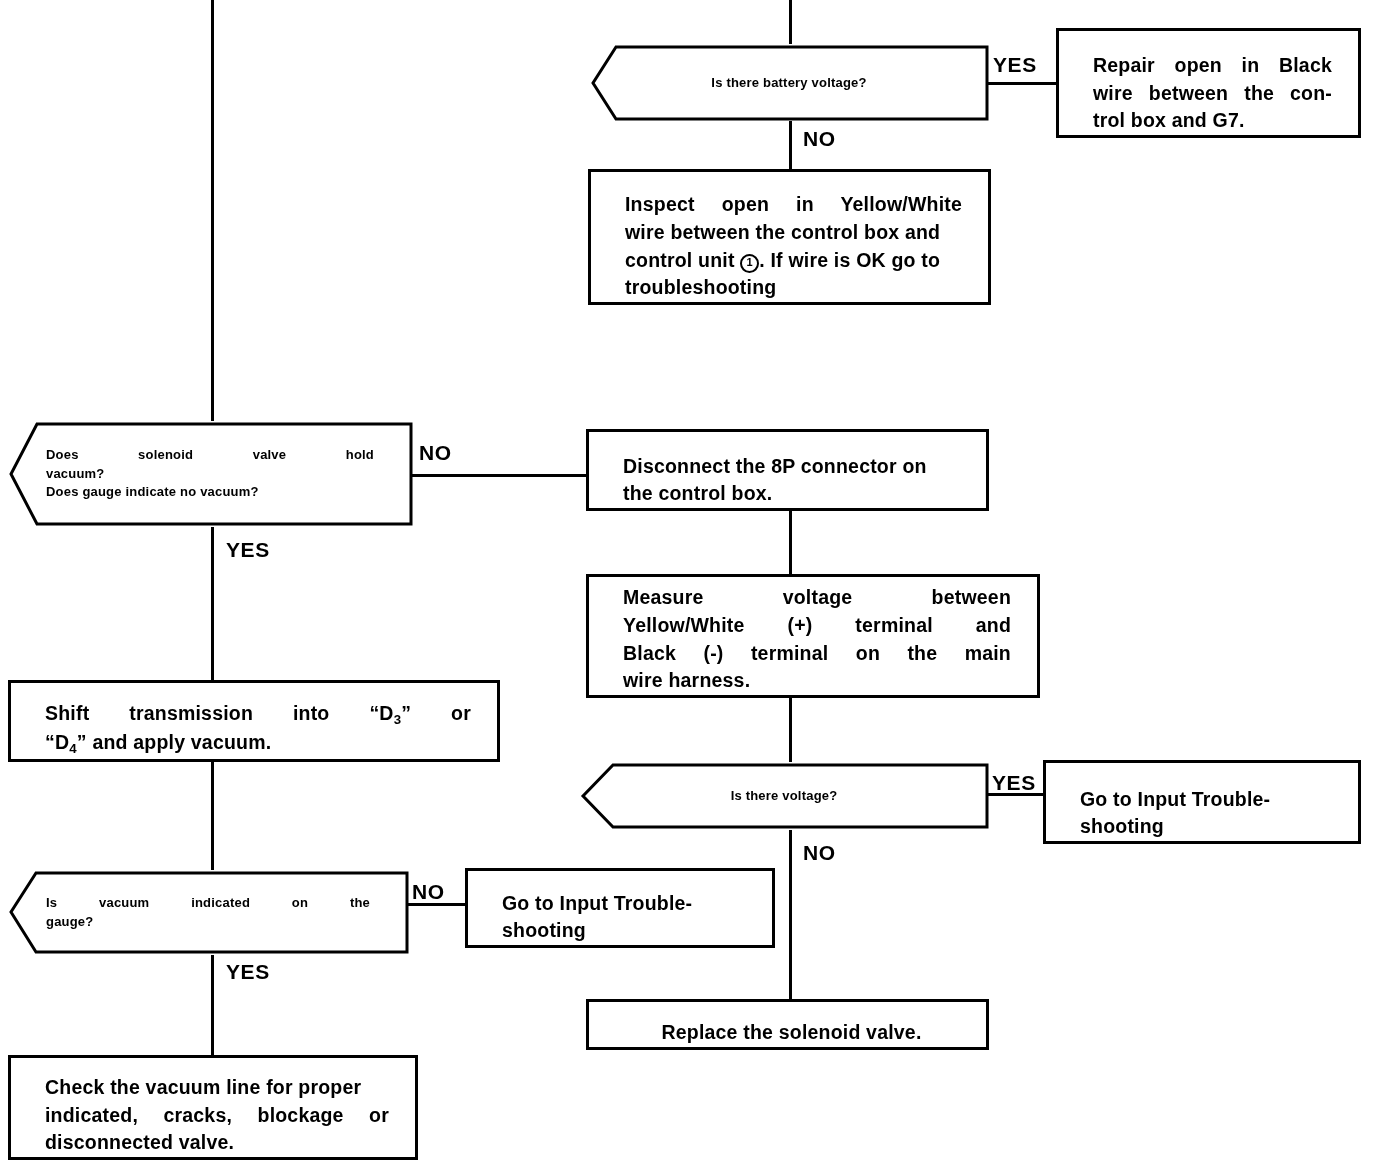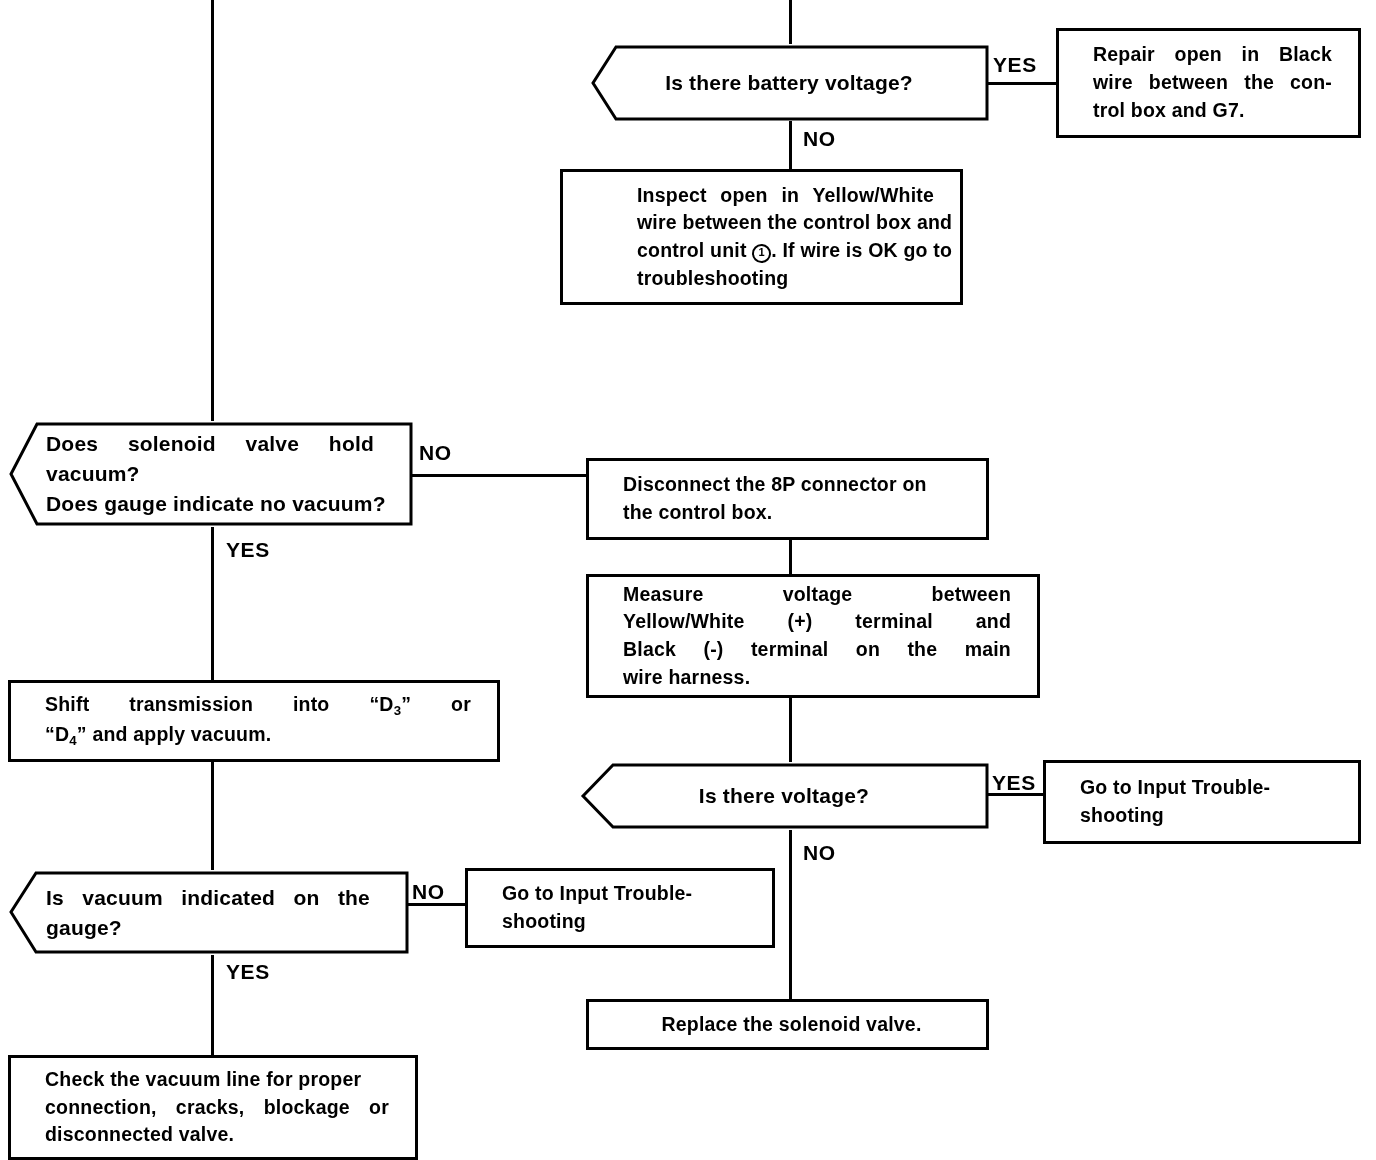--- a/index.html
+++ b/index.html
@@ -30,21 +30,21 @@
   }
 
   
   .pbox {
     position: absolute;
     border: 3px solid #000;
     background: #fff;
     box-sizing: border-box;
     display: flex;
     flex-direction: column;
-    justify-content: center;
+    justify-content: flex-end;
   }
   .pbox .ptext {
     padding: 0 26px 0 34px;
     font-size: 19.5px;
     line-height: 1.42;
     font-weight: bold;
     letter-spacing: 0.2px;
   }
   .pbox .ptext .just {
     text-align: justify;
@@ -66,21 +66,21 @@
     width: 100%;
     height: 100%;
     overflow: visible;
   }
   .hex .hextext {
     position: absolute;
     inset: 0;
     display: flex;
     flex-direction: column;
     justify-content: center;
-    font-size: 21px;
+    font-size: 13px;
     font-weight: bold;
     line-height: 1.42;
     letter-spacing: 0.2px;
     padding-left: 38px;
     padding-right: 40px;
     box-sizing: border-box;
   }
   .hex .hextext .just {
     text-align: justify;
     text-align-last: justify;
@@ -165,21 +165,21 @@
   <div class="blabel" style="left:803px; top:127px;">NO</div>
 
   <div class="pbox" style="left:1056px; top:28px; width:305px; height:110px;">
     <div class="ptext">
       <div class="just">Repair open in Black</div>
       <div class="just">wire between the con-</div>
       <div class="ln">trol box and G7.</div>
     </div>
   </div>
 
-  <div class="pbox" style="left:560px; top:169px; width:403px; height:136px;padding-left:40px;">
+  <div class="pbox" style="left:588px; top:169px; width:403px; height:136px;">
     <div class="ptext">
       <div class="just">Inspect open in Yellow/White</div>
       <div class="ln">wire between the control box and</div>
       <div class="ln"><span>control unit</span> <span class="circref">1</span><span>. If wire is OK go to</span></div>
       <div class="ln">troubleshooting</div>
     </div>
   </div>
 
   <div class="hex" style="left:8px; top:421px; width:406px; height:106px;">
     <svg viewBox="0 0 406 106" preserveAspectRatio="none">
@@ -187,21 +187,21 @@
     </svg>
     <div class="hextext">
       <div class="just">Does solenoid valve hold</div>
       <div class="ln">vacuum?</div>
       <div class="ln">Does gauge indicate no vacuum?</div>
     </div>
   </div>
   <div class="blabel" style="left:419px; top:441px;">NO</div>
   <div class="blabel" style="left:226px; top:538px;">YES</div>
 
-  <div class="pbox" style="left:586px; top:429px; width:403px; height:82px;margin-top:29px;">
+  <div class="pbox" style="left:586px; top:429px; width:403px; height:82px;">
     <div class="ptext">
       <div class="ln">Disconnect the 8P connector on</div>
       <div class="ln">the control box.</div>
     </div>
   </div>
 
   <div class="pbox" style="left:586px; top:574px; width:454px; height:124px;">
     <div class="ptext">
       <div class="just">Measure voltage between</div>
       <div class="just">Yellow/White (+) terminal and</div>
@@ -256,18 +256,18 @@
 
   <div class="pbox" style="left:586px; top:999px; width:403px; height:51px;">
     <div class="ptext" style="text-align:center;">
       <div class="ln" style="text-align:center;">Replace the solenoid valve.</div>
     </div>
   </div>
 
   <div class="pbox" style="left:8px; top:1055px; width:410px; height:105px;">
     <div class="ptext">
       <div class="ln">Check the vacuum line for proper</div>
-      <div class="just">connection, cracks, blockage or</div>
+      <div class="just">indicated, cracks, blockage or</div>
       <div class="ln">disconnected valve.</div>
     </div>
   </div>
 
 </div>
 
 </body></html>

